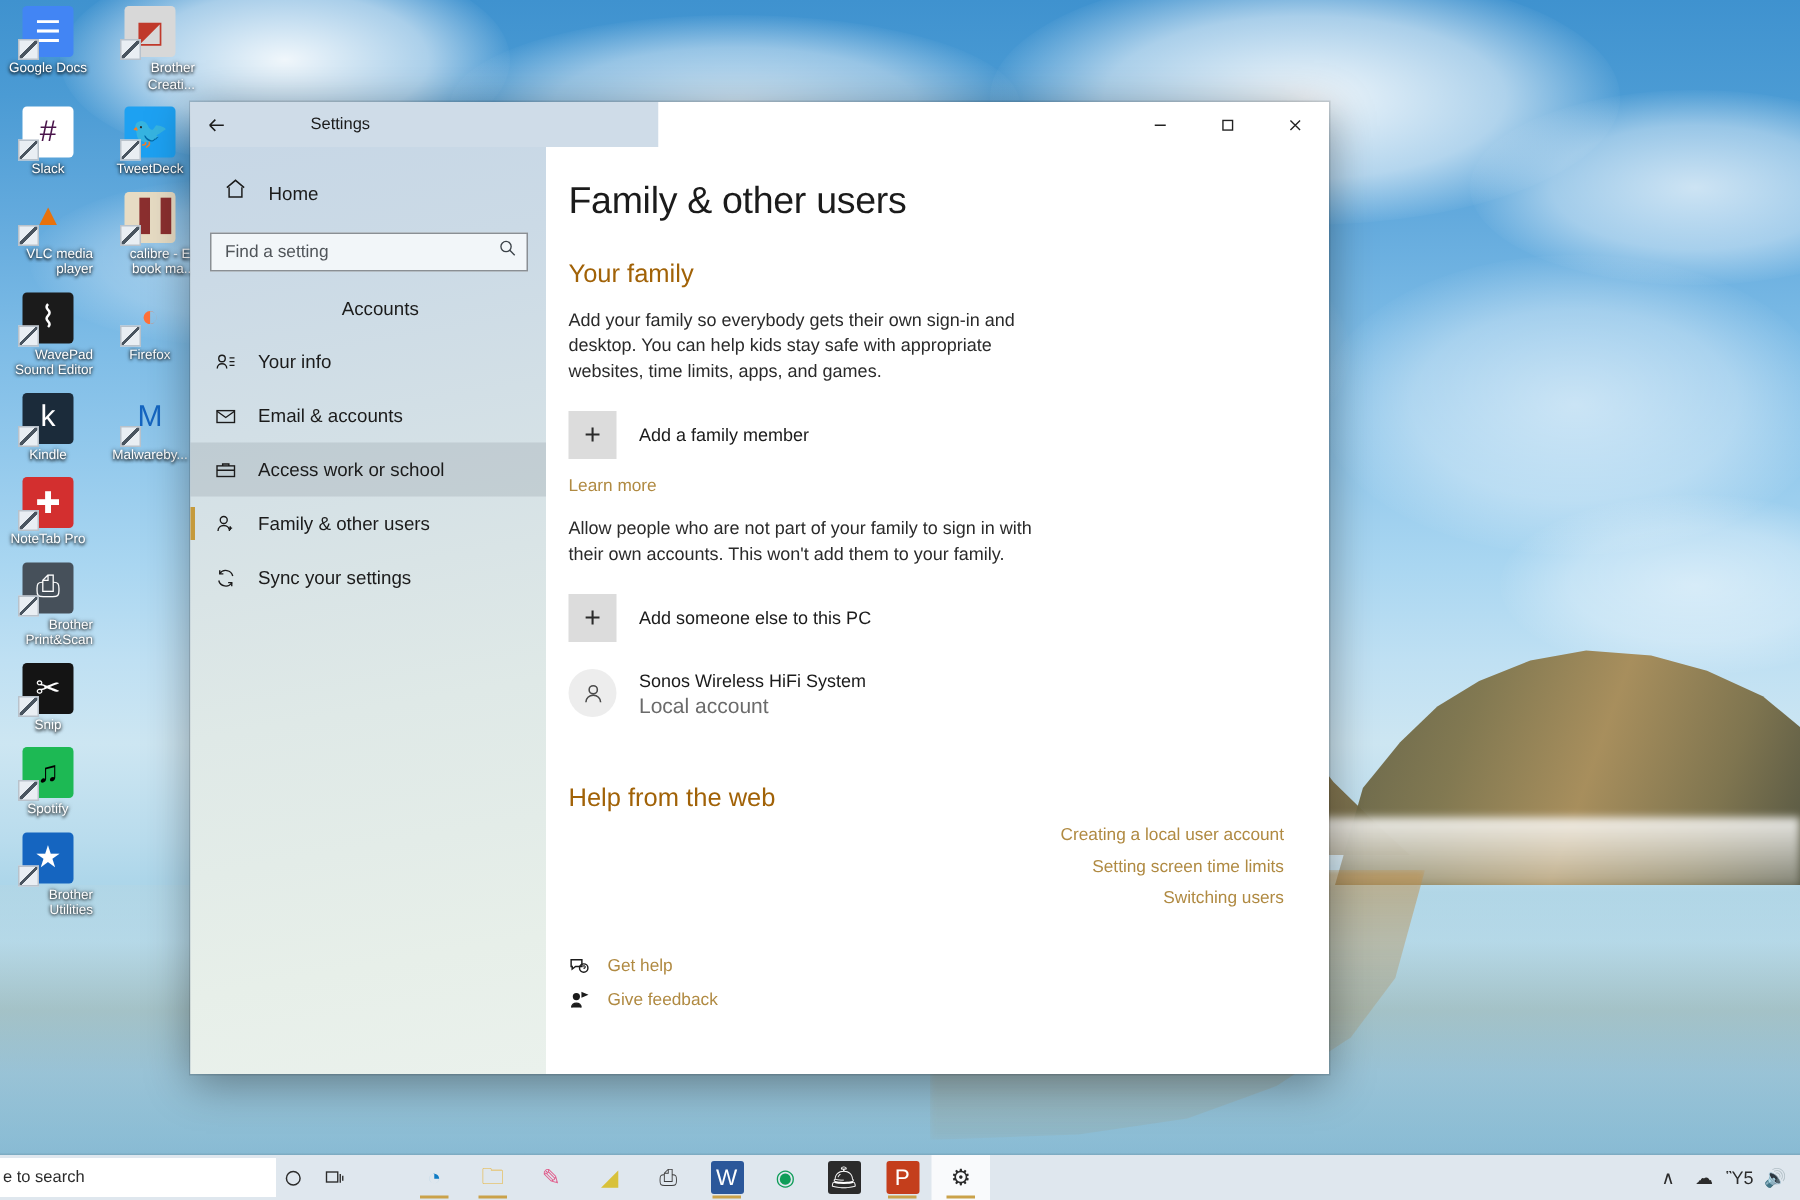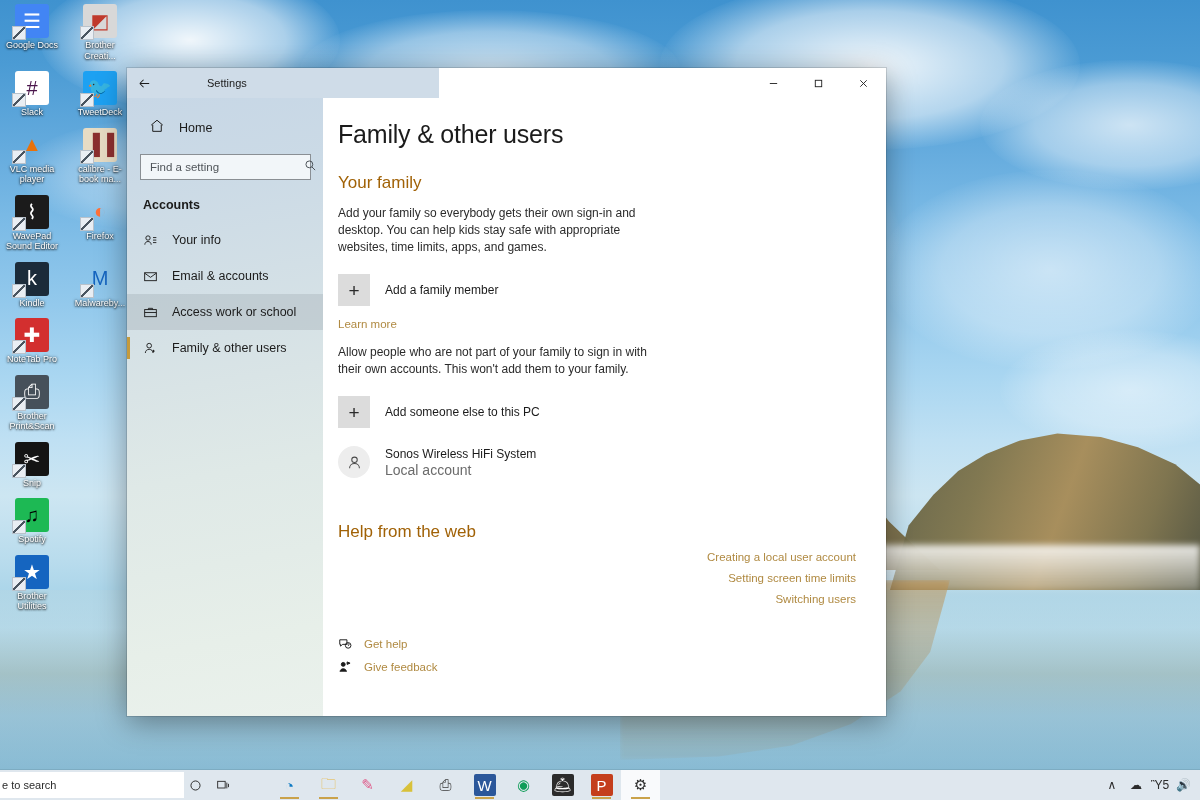--- a/index.html
+++ b/index.html
@@ -70,21 +70,21 @@
     display: flex; align-items: center; justify-content: center;
     font-size: 20px; border-radius: 3px; margin-bottom: 2px;
   }
   .desk-icon .glyph::after {
     content: ""; position: absolute; left: -3px; bottom: -2px;
     width: 12px; height: 12px; background: #e9eef3;
     border: 1px solid #b9c2cb;
     background-image: linear-gradient(135deg, transparent 44%, #4a5560 44%, #4a5560 56%, transparent 56%);
   }
   .desk-icon .lbl {
-    font-size: 9px; line-height: 10.5px; color: #fff; text-align: center;
+    font-size: 9px; line-height: 10.5px; color: #fff; text-align: right;
     text-shadow: 0 1px 2px rgba(0,0,0,.85), 0 0 3px rgba(0,0,0,.7);
     max-width: 60px; word-wrap: break-word;
   }
 
   
   #settings-window {
     position: absolute; left: 127px; top: 68px; width: 759px; height: 648px;
     background: #fff; box-shadow: 0 6px 28px rgba(0,0,0,.38), 0 0 0 1px rgba(0,0,0,.12);
     display: flex; flex-direction: column;
   }
@@ -102,42 +102,43 @@
   #tb-right { flex: 1; display: flex; justify-content: flex-end; background: #fff; }
   .winbtn {
     width: 45px; display: flex; align-items: center; justify-content: center;
     cursor: pointer; color: #222;
   }
 
   #win-body { flex: 1; display: flex; min-height: 0; }
 
   
   #sidebar {
-    width: 196px; flex: none; padding-top: 10px;
+    width: 237px; flex: none; padding-top: 10px;
     background: linear-gradient(170deg, #c7d7e6 0%, #cbdae6 14%, #d2dfe6 30%,
                 #d9e4e6 46%, #dfe9e7 60%, #e3ece8 74%, #e7efe9 86%, #eaf1ec 100%);
   }
   .home-row {
     display: flex; align-items: center; gap: 14px;
     padding: 6px 0 6px 16px; margin: 4px 6px 10px 6px; cursor: pointer;
   }
   .home-row .txt { font-size: 12.5px; color: #1b1b1b; }
   #search-wrap { padding: 0 12px 0 13px; }
   #search-box {
     height: 26px; background: #f2f6f9; border: 1px solid #8a8f94;
     display: flex; align-items: center; padding: 0 6px 0 9px;
   }
   #search-box input {
     flex: 1; border: 0; outline: 0; background: transparent;
     font-family: "Liberation Sans", sans-serif; font-size: 11.5px; color: #1b1b1b;
   }
   #search-box input::placeholder { color: #50555a; }
   #section-title {
-    font-size: 12.5px; font-weight: bold; color: #1b1b1b;
+    font-size: 12.5px; font-weight: normal; color: #1b1b1b;
     padding: 18px 0 10px 16px;
+    text-align: center;
   }
   .nav-item {
     display: flex; align-items: center; gap: 14px; height: 36px;
     padding-left: 16px; position: relative; cursor: pointer;
   }
   .nav-item .nlbl { font-size: 12.5px; color: #1b1b1b; }
   .nav-item.hovered { background: rgba(140,150,160,.26); }
   .nav-item.selected::before {
     content: ""; position: absolute; left: 0; top: 7px;
     width: 3px; height: 22px; background: #c59a3c;
@@ -399,20 +400,30 @@
             </div>
             <div class="nav-item selected">
               <span style="display: flex;">
                 <svg width="15" height="15" viewBox="0 0 18 18" fill="none" stroke="#1b1b1b" stroke-width="1.1">
                   <circle cx="7.4" cy="5.6" r="2.8"></circle>
                   <path d="M2.8 14.4c0-2.6 2-4.4 4.6-4.4s4.6 1.8 4.6 4.4"></path>
                   <path d="M12.6 10.6v3M11.1 12.1h3"></path>
                 </svg>
               </span>
               <span class="nlbl">Family &amp; other users</span>
+            </div>
+            <div class="nav-item">
+              <span style="display: flex;">
+                <svg width="15" height="15" viewBox="0 0 18 18" fill="none" stroke="#1b1b1b" stroke-width="1.1">
+                  <path d="M14.6 7.2A5.8 5.8 0 0 0 4.1 5.4"></path>
+                  <path d="M3.4 10.8a5.8 5.8 0 0 0 10.5 1.8"></path>
+                  <path d="M4.2 2.6v2.9h2.9M13.8 15.4v-2.9h-2.9"></path>
+                </svg>
+              </span>
+              <span class="nlbl">Sync your settings</span>
             </div>
           </div>
       </div>
 
       <div id="content">
         <h1 id="page-title">Family &amp; other users</h1>
 
         
         <div class="sec-head">Your family</div>
         <div class="sec-desc">Add your family so everybody gets their own sign-in and desktop. You can help kids stay safe with appropriate websites, time limits, apps, and games.</div>

